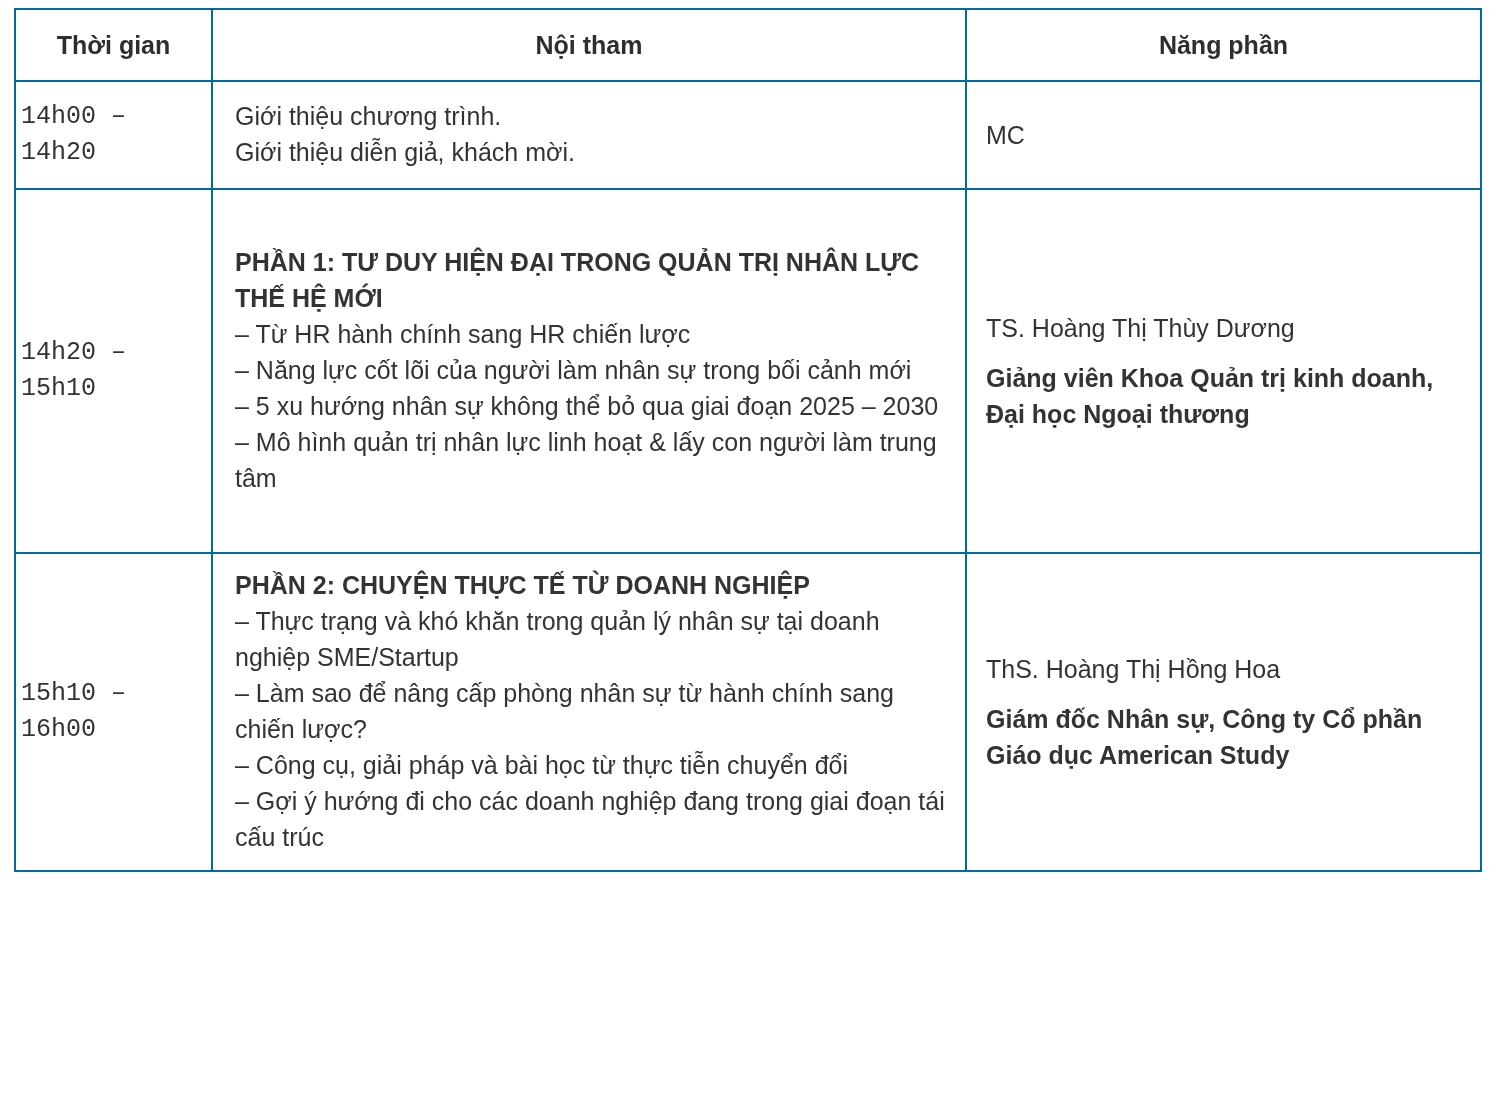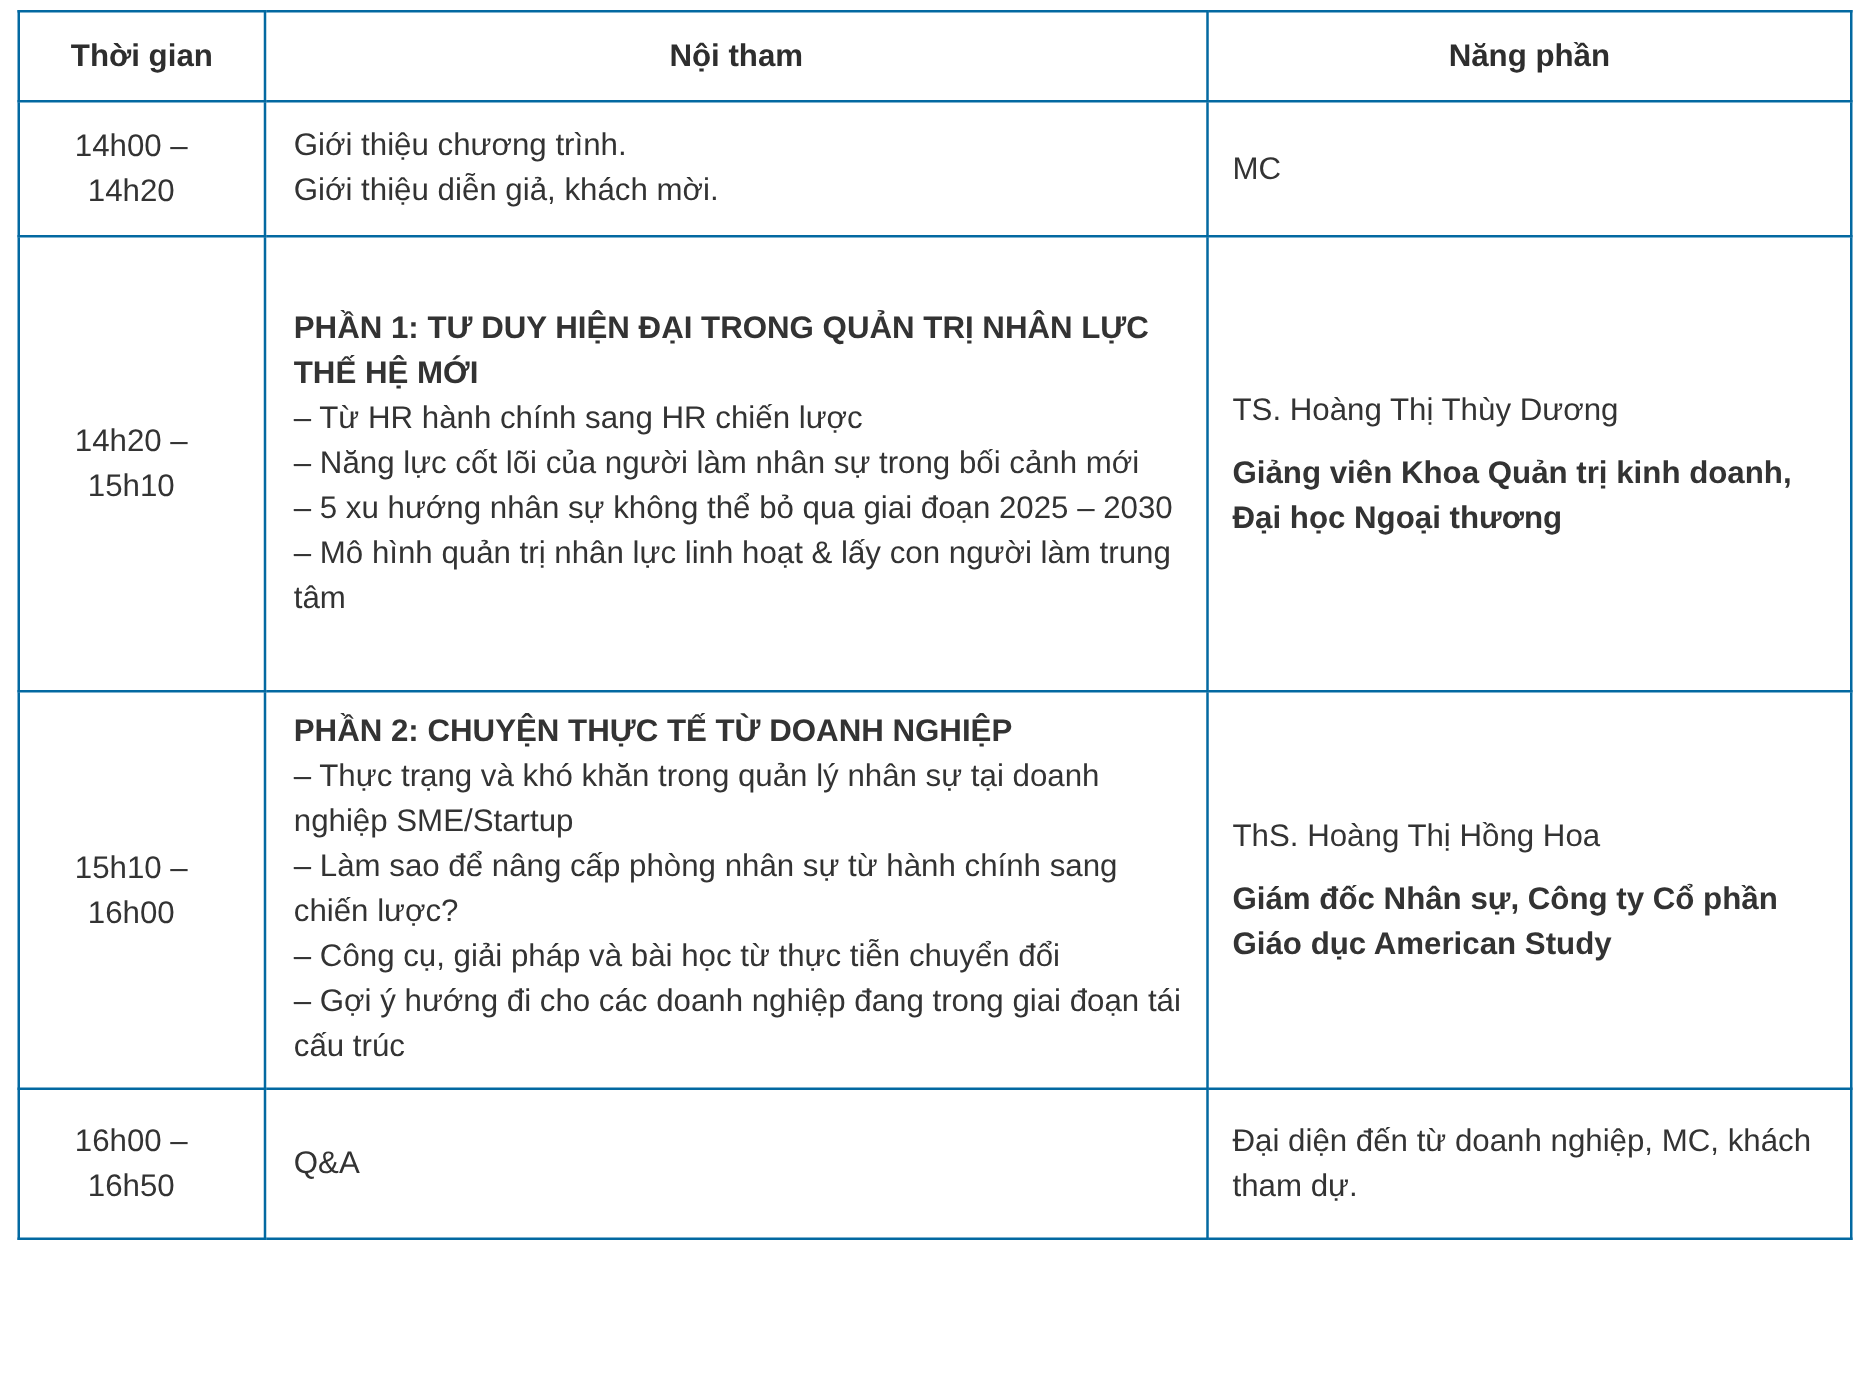--- a/index.html
+++ b/index.html
@@ -29,21 +29,22 @@
   }
   .agenda-table th {
     font-weight: bold;
     text-align: center;
     color: #2e2e2e;
     padding: 4px 8px;
   }
   td.time-cell {
     padding: 6px 22px 6px 5px;
     white-space: pre-line;
-    text-align: center;
+    text-align: left;
+    font-family: Liberation Mono, monospace;
   }
   td.content-cell {
     padding: 5px 14px 8px 22px;
     text-align: left;
   }
   td.participants-cell {
     padding: 8px 4px 8px 19px;
     text-align: left;
   }
   .content-cell p,
@@ -115,26 +116,16 @@
         <p>– Làm sao để nâng cấp phòng nhân sự từ hành chính sang chiến lược?</p>
         <p>– Công cụ, giải pháp và bài học từ thực tiễn chuyển đổi</p>
         <p>– Gợi ý hướng đi cho các doanh nghiệp đang trong giai đoạn tái cấu trúc</p>
       </td>
       <td class="participants-cell">
         <p class="speaker-name">ThS. Hoàng Thị Hồng Hoa</p>
         <p class="speaker-title">Giám đốc Nhân sự, Công ty Cổ phần Giáo dục American Study</p>
       </td>
     </tr>
 
-    <tr style="height:120px;">
-      <td class="time-cell">16h00 –
-16h50</td>
-      <td class="content-cell">
-        <p>Q&amp;A</p>
-      </td>
-      <td class="participants-cell">
-        <p>Đại diện đến từ doanh nghiệp, MC, khách tham dự.</p>
-      </td>
-    </tr>
 
 
   </tbody>
 </table>
 
 </body></html>

